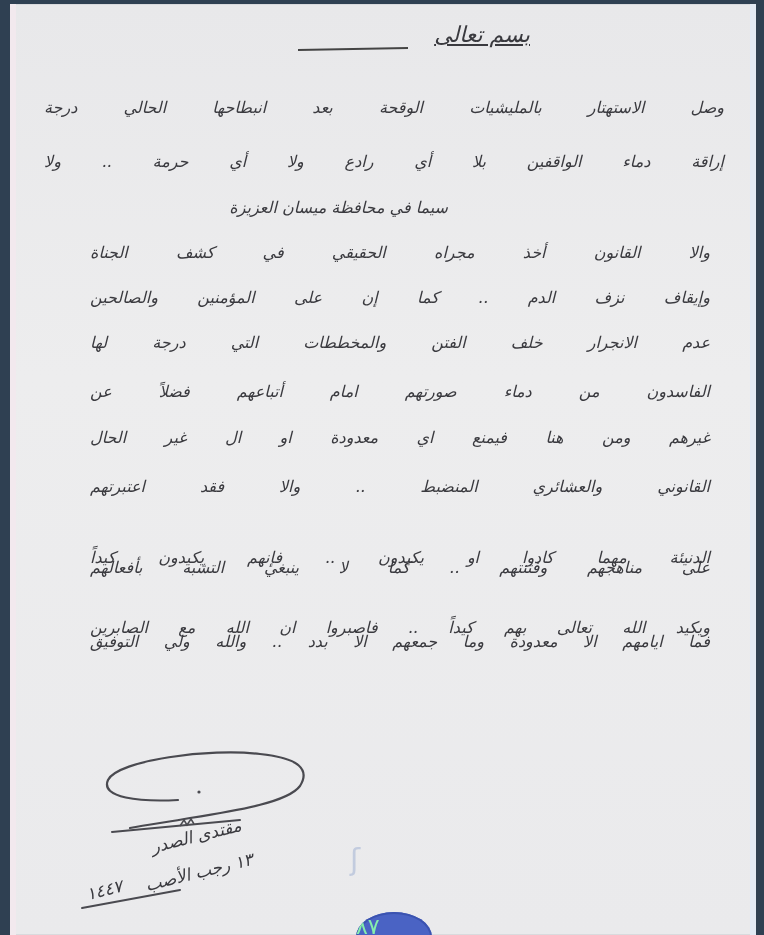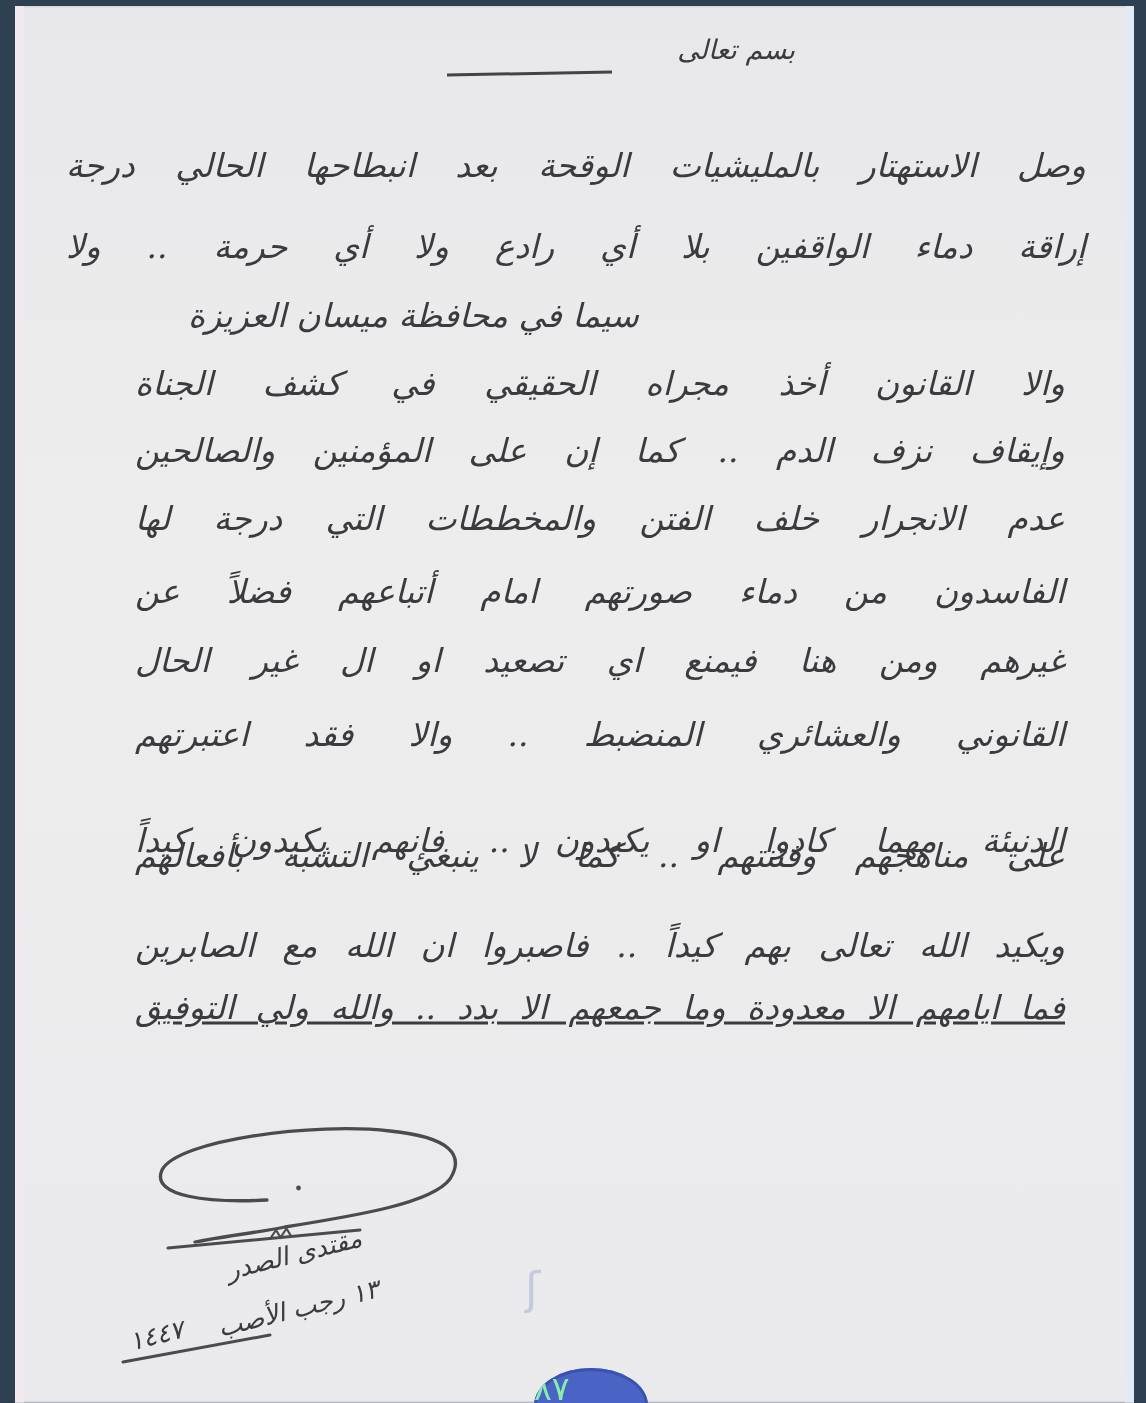--- a/index.html
+++ b/index.html
@@ -43,31 +43,32 @@
     .header {
       position: absolute;
       top: 20px;
       left: 290px;
       width: 240px;
       height: 34px;
     }
     .header-text {
       position: absolute;
       right: 0; top: 2px;
-      font-size: 18px;
+      font-size: 22px;
+      text-decoration: underline;
     }
     .header-rule {
       position: absolute;
       left: 8px; top: 28px;
       width: 110px; height: 0;
       border-top: 2px solid #444;
       transform: rotate(-1deg);
     }
     .line {
-      font-size: 22px;
+      font-size: 16px;
       right: 40px;
       left: 44px;
       text-align: justify;
       text-align-last: justify;
     }
     .signature-wrap {
       position: absolute;
       left: 60px; top: 740px;
       width: 300px; height: 195px;
     }
@@ -114,32 +115,32 @@
 <div class="edge-left"></div>
 <div class="edge-right"></div>
 
 <div class="header">
   <span class="hand header-text">بسم تعالى</span>
   <div class="header-rule"></div>
 </div>
 
 <div class="hand line" style="top:98px;">وصل الاستهتار بالمليشيات الوقحة بعد انبطاحها الحالي درجة</div>
 <div class="hand line" style="top:152px;">إراقة دماء الواقفين بلا أي رادع ولا أي حرمة .. ولا</div>
-<div class="hand line" style="top:198px; left:auto; text-align:right; text-align-last:right; right:338px;">سيما في محافظة ميسان العزيزة</div>
+<div class="hand line" style="top:198px; left:auto; text-align:right; text-align-last:right; right:316px;">سيما في محافظة ميسان العزيزة</div>
 
 <div class="hand line" style="top:243px; left:90px; right:54px;">والا القانون أخذ مجراه الحقيقي في كشف الجناة</div>
 <div class="hand line" style="top:288px; left:90px; right:54px;">وإيقاف نزف الدم .. كما إن على المؤمنين والصالحين</div>
 <div class="hand line" style="top:333px; left:90px; right:54px;">عدم الانجرار خلف الفتن والمخططات التي درجة لها</div>
 <div class="hand line" style="top:382px; left:90px; right:54px;">الفاسدون من دماء صورتهم امام أتباعهم فضلاً عن</div>
-<div class="hand line" style="top:428px; left:90px; right:54px;">غيرهم ومن هنا فيمنع اي تصعيد او ال غير الحال</div>
+<div class="hand line" style="top:428px; left:90px; right:54px;">غيرهم ومن هنا فيمنع اي معدودة او ال غير الحال</div>
 <div class="hand line" style="top:477px; left:90px; right:54px;">القانوني والعشائري المنضبط .. والا فقد اعتبرتهم</div>
 <div class="hand line" style="top:558px; left:90px; right:54px;">على مناهجهم وفتنتهم .. كما لا ينبغي التشبه بأفعالهم</div>
 <div class="hand line" style="top:548px; left:90px; right:54px;">الدنيئة مهما كادوا او يكيدون .. فإنهم يكيدون كيداً</div>
 <div class="hand line" style="top:618px; left:90px; right:54px;">ويكيد الله تعالى بهم كيداً .. فاصبروا ان الله مع الصابرين</div>
-<div class="hand line" style="top:659px; left:90px; right:54px;text-decoration:underline;">فما ايامهم الا معدودة وما جمعهم الا بدد .. والله ولي التوفيق</div>
+<div class="hand line" style="top:632px; left:90px; right:54px;">فما ايامهم الا معدودة وما جمعهم الا بدد .. والله ولي التوفيق</div>
 
 <div class="signature-wrap">
   <svg width="300" height="195" viewBox="0 0 300 195">
     <path d="M118 60 C 80 62, 40 58, 48 40 C 58 20, 150 8, 200 14 C 240 18, 250 30, 240 46 C 228 62, 180 70, 130 78 C 110 82, 90 84, 70 88" fill="none" stroke="#4a4a50" stroke-width="2.2" stroke-linecap="round"></path>
     <circle cx="139" cy="52" r="1.6" fill="#4a4a50"></circle>
     <path d="M52 92 L180 80" fill="none" stroke="#4a4a50" stroke-width="2" stroke-linecap="round"></path>
     <path d="M120 86 l4 -6 l3 5 l4 -6 l3 5" fill="none" stroke="#4a4a50" stroke-width="1.5"></path>
     <path d="M22 168 L120 150" fill="none" stroke="#4a4a50" stroke-width="2" stroke-linecap="round"></path>
   </svg>
   <span class="sig-text" style="left:90px; top:86px; font-size:17px; transform:rotate(-14deg);">مقتدى الصدر</span>

